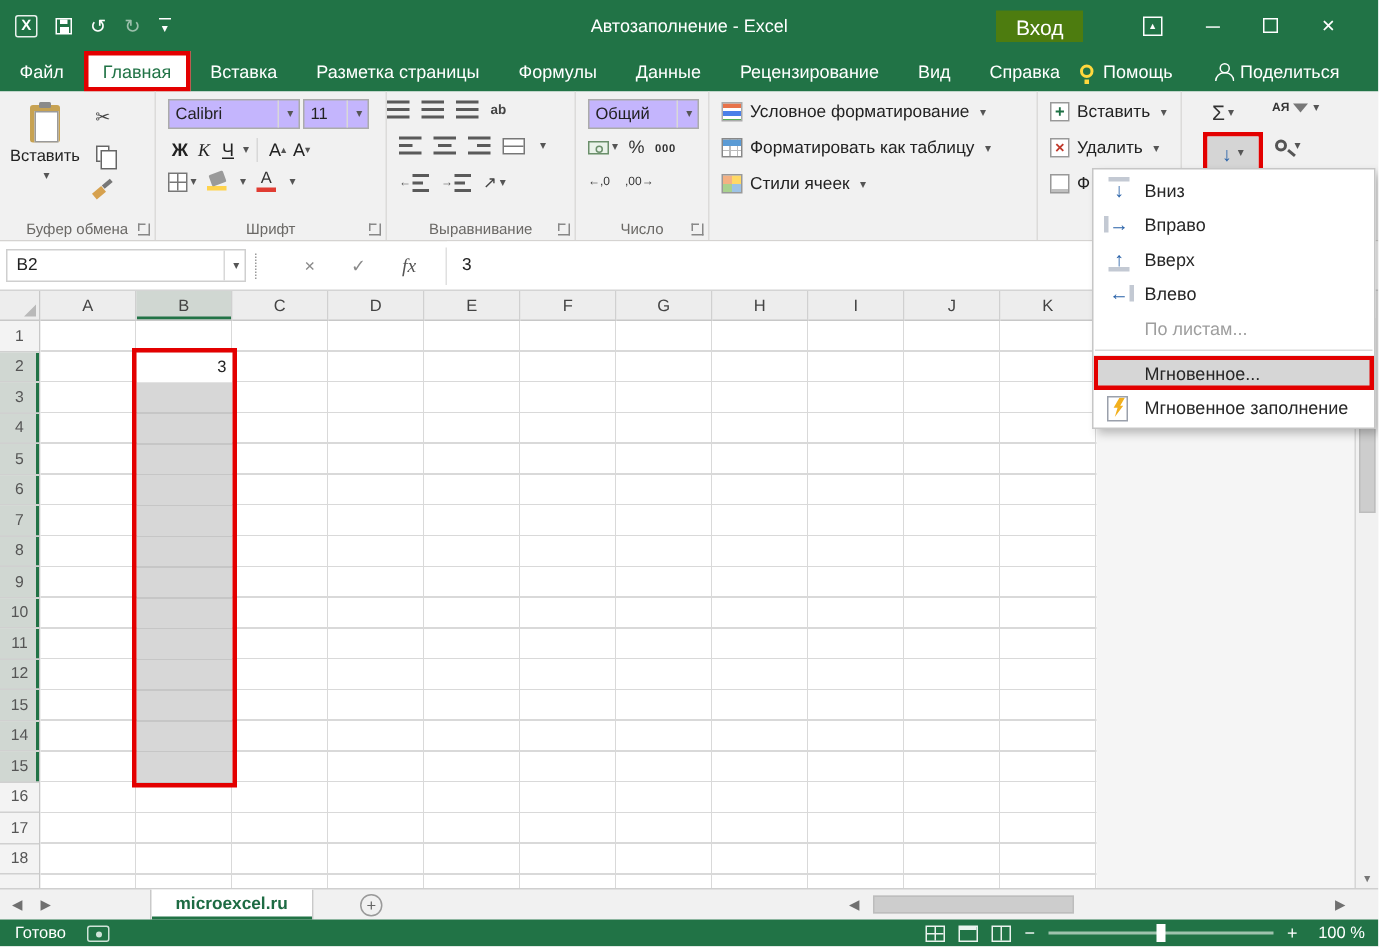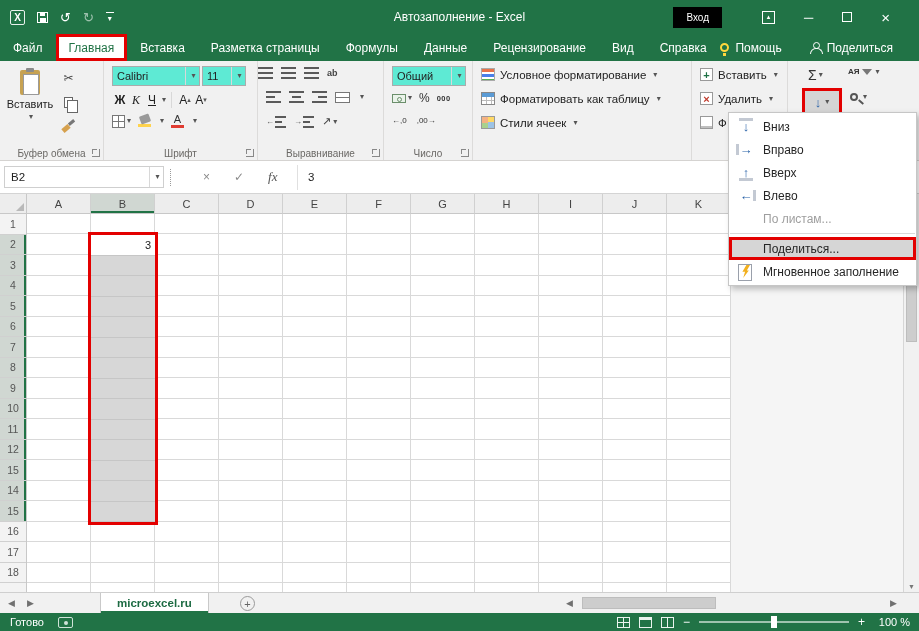--- a/index.html
+++ b/index.html
@@ -11,21 +11,21 @@
 .qat{position:absolute;left:10px;top:0;height:34px;display:flex;align-items:center;gap:12px}
 .glyph{font-size:13px;line-height:1}
 .xlogo{width:15px;height:15px;border:1px solid rgba(255,255,255,.9);border-radius:2px;display:flex;align-items:center;justify-content:center;font-size:10px;font-weight:700}
 .ic-save{width:11px;height:11px;border:1px solid #fff;position:relative;display:inline-block}
 .ic-save::before{content:"";position:absolute;left:2px;top:0;width:5px;height:3px;background:#fff}
 .ic-save::after{content:"";position:absolute;left:2px;bottom:0;width:6px;height:4px;background:#fff}
 .dim{opacity:.55}
 .qat-caret{display:flex;flex-direction:column;align-items:center;font-size:8px}
 .qat-caret i{width:8px;height:1px;background:#fff;margin-bottom:1px}
 .win-title{position:absolute;left:0;right:0;top:0;height:34px;display:flex;align-items:center;justify-content:center;font-size:12px;pointer-events:none}
-.signin{position:absolute;right:197px;top:7px;height:21px;background:#000000;display:flex;align-items:center;padding:0 13px;font-size:10px}
+.signin{position:absolute;right:197px;top:7px;height:21px;background:#4d7c0f;display:flex;align-items:center;padding:0 13px;font-size:14px}
 .winctl{position:absolute;right:0;top:0;height:34px;width:186px;display:flex;align-items:center;justify-content:space-evenly}
 .ic-ribopt{width:13px;height:13px;border:1px solid #fff;display:flex;align-items:center;justify-content:center;font-size:7px}
 .ic-max{width:10px;height:10px;border:1px solid #fff;display:inline-block}
 .close-glyph{font-size:15px}
 
 
 .tabrow{position:absolute;top:34px;left:0;right:0;height:27px;background:#217346;display:flex;color:#fff;font-size:12px;align-items:stretch}
 .rtab{display:flex;align-items:center;padding:0 13px;white-space:nowrap}
 .rtab.home{background:#fff;color:#217346;border:3px solid #e30000;padding:0 10px}
 .tabs-mid{display:flex;align-items:stretch}
@@ -54,21 +54,21 @@
 .clip-mini{position:absolute;left:62px;top:10px;display:flex;flex-direction:column;gap:12px;align-items:center}
 .ic-copy{width:9px;height:11px;border:1px solid #666;background:#fff;position:relative;display:inline-block}
 .ic-copy::before{content:"";position:absolute;left:2px;top:2px;width:9px;height:11px;border:1px solid #666;background:#fff}
 .ic-brush{width:13px;height:13px;position:relative;display:inline-block}
 .ic-brush::before{content:"";position:absolute;left:0;bottom:2px;width:8px;height:5px;background:#d6a14e;transform:rotate(-40deg)}
 .ic-brush::after{content:"";position:absolute;right:0;top:1px;width:7px;height:3px;background:#777;transform:rotate(-40deg)}
 .cut-glyph{font-size:12px;color:#444}
 
 
 .g-font .rrow{position:absolute;display:flex;align-items:center}
-.combo{background:#5eead4;border:1px solid #ababab;height:20px;display:flex;align-items:center;font-size:11px;padding:0 0 0 4px;color:#222}
+.combo{background:#c4b5fd;border:1px solid #ababab;height:20px;display:flex;align-items:center;font-size:11px;padding:0 0 0 4px;color:#222}
 .cbox{margin-left:auto;width:14px;height:100%;border-left:1px solid #d8d8d8;display:flex;align-items:center;justify-content:center}
 .fbtn{min-width:16px;height:18px;display:flex;align-items:center;justify-content:center;font-size:12px;color:#222}
 .b{font-weight:700}.i{font-style:italic;font-family:"Liberation Serif",serif}.u{text-decoration:underline}
 .vsep{width:1px;height:16px;background:#d8d8d8;margin:0 5px}
 .tri-sup{font-size:7px;vertical-align:top;color:#555}
 .btn-strip{display:flex;flex-direction:column;align-items:center;line-height:11px}
 .strip{width:13px;height:3px;margin-top:1px}
 .strip-yellow{background:#ffd34d}.strip-red{background:#e03c32}
 .ic-borders{width:13px;height:13px;border:1px solid #777;background:linear-gradient(#777,#777) center/100% 1px no-repeat,linear-gradient(#777,#777) center/1px 100% no-repeat,#fff}
 .ic-bucket{width:10px;height:8px;background:#9a9a9a;transform:rotate(-20deg);border-radius:1px;display:inline-block}
@@ -561,21 +561,21 @@
           <span class="micon fill-left-icon">←</span>
           <span>Влево</span>
         </div>
         <div class="mitem dis">
           <span class="micon"></span>
           <span>По листам...</span>
         </div>
         <div class="msep"></div>
         <div class="mitem hl">
           <span class="micon"></span>
-          <span>Поделиться...</span>
+          <span>Мгновенное...</span>
         </div>
         <div class="mitem">
           <span class="micon flash-fill-icon"></span>
           <span>Мгновенное заполнение</span>
         </div>
       </div>
   </div>
 
 </div>
 

